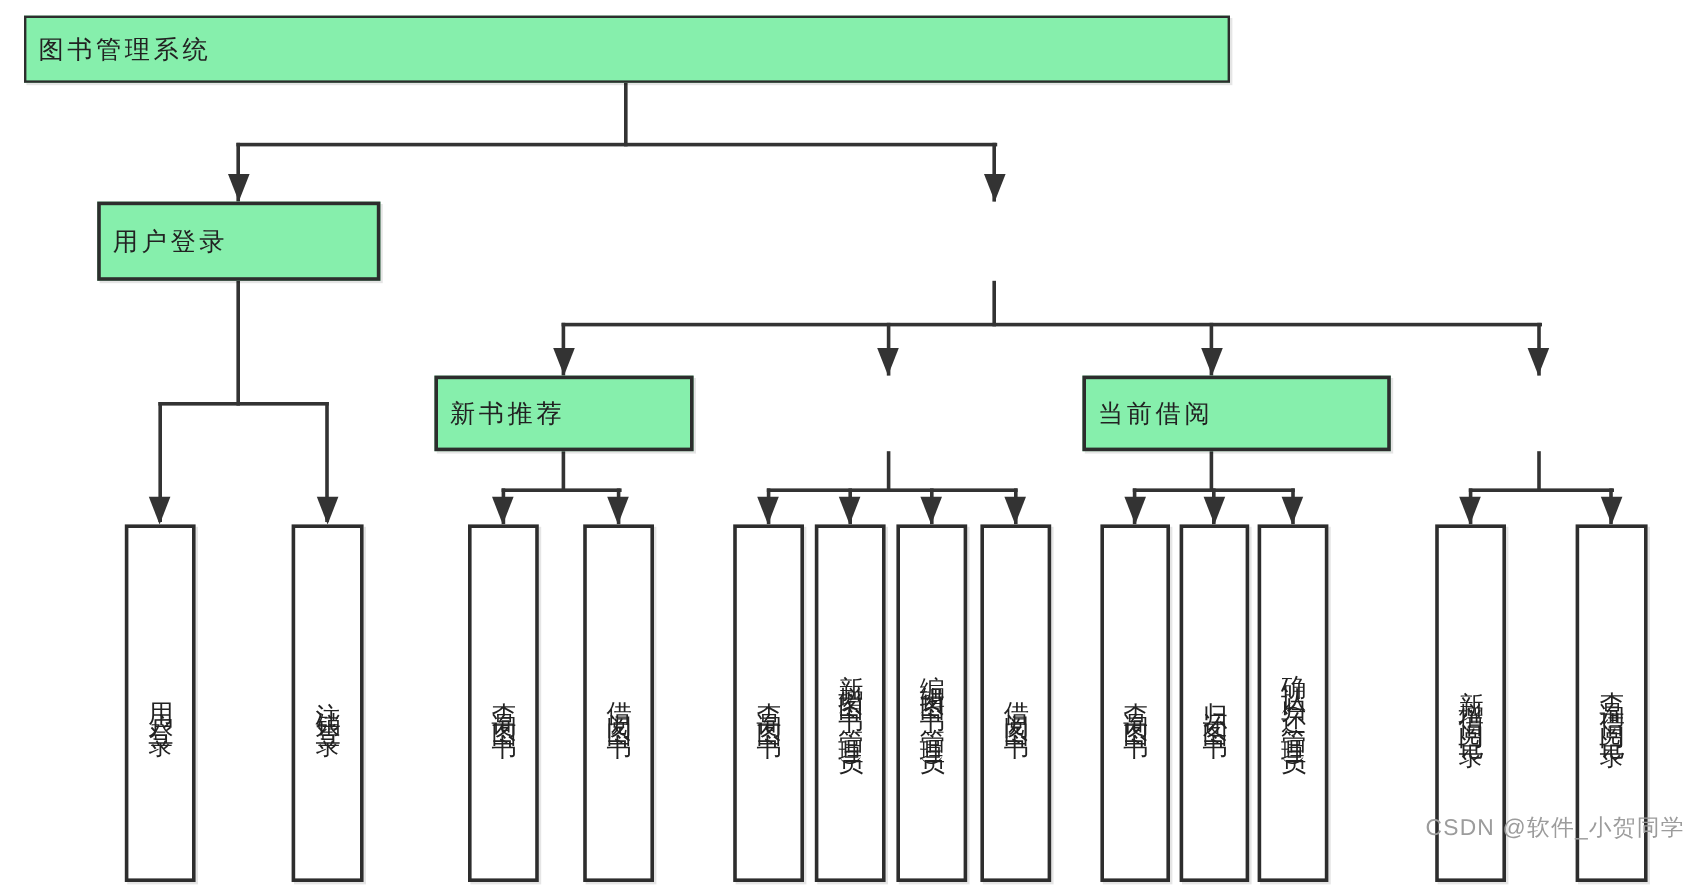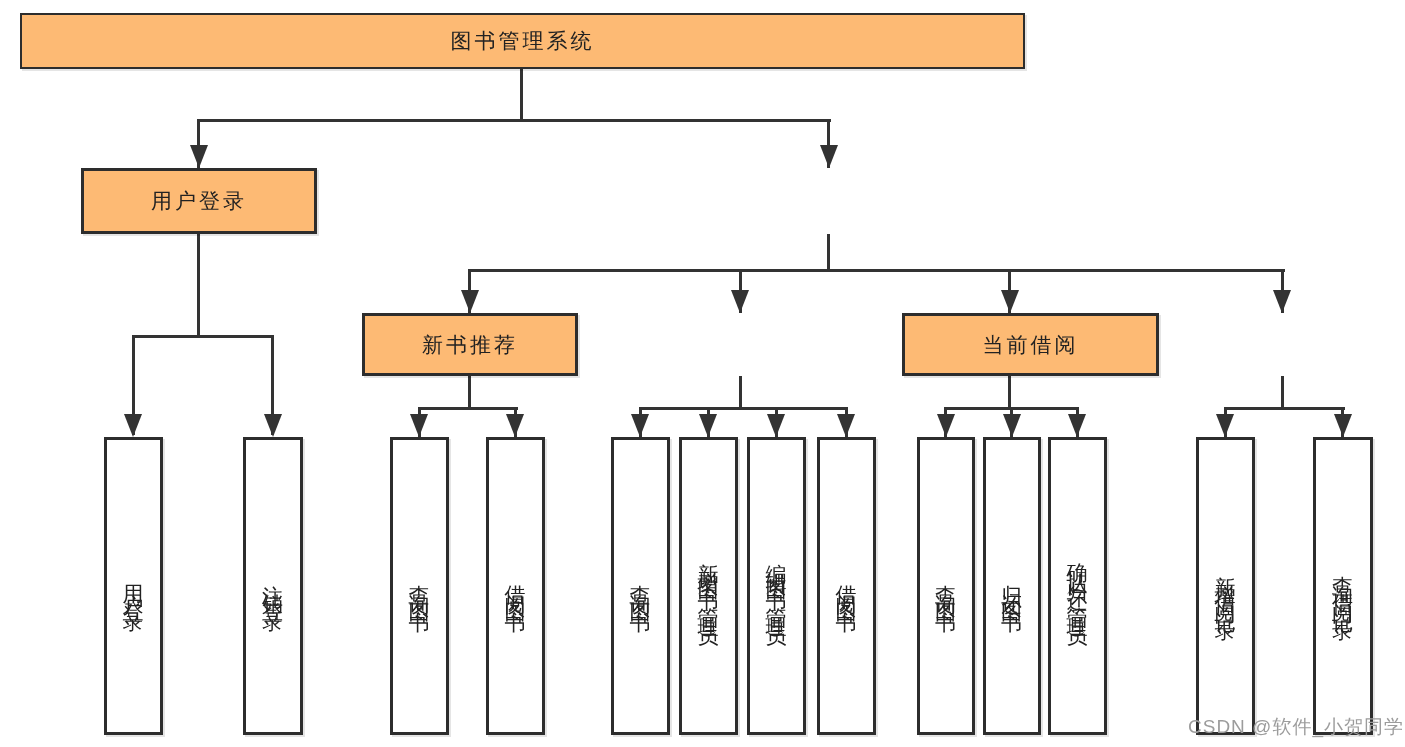--- a/index.html
+++ b/index.html
@@ -7,39 +7,39 @@
     --line:#333333;
     --box-border:#2d2d2d;
     --text:#222222;
     --watermark:#9c9c9c;
   }
   html,body{margin:0;padding:0;background:var(--background);}
   body{font-family:"Liberation Sans","DejaVu Sans",sans-serif;}
   .canvas{position:relative;width:1405px;height:747px;background:var(--background);overflow:hidden;}
 
   
-  .box{position:absolute;box-sizing:border-box;background:#fdba74;border:3px solid var(--box-border);
-       display:flex;align-items:center;justify-content:center;z-index:2;
-       box-shadow:2px 2px 0 rgba(0,0,0,0.10);}
+  .box{position:absolute;box-sizing:border-box;background:#86efac;border:3px solid var(--box-border);
+       display:flex;align-items:center;justify-content:flex-start;z-index:2;
+       box-shadow:2px 2px 0 rgba(0,0,0,0.10);padding-left:10px;}
   .box span{font-size:21px;letter-spacing:3px;color:var(--text);white-space:nowrap;}
   .root{border-width:2px;}
 
   
   .leaf{position:absolute;box-sizing:border-box;background:#ffffff;border:3px solid var(--box-border);
         top:437px;height:298px;z-index:2;display:flex;align-items:center;justify-content:center;
         writing-mode:vertical-rl;text-orientation:mixed;box-shadow:2px 2px 0 rgba(0,0,0,0.10);}
   .leaf span{font-size:21px;letter-spacing:9px;color:var(--text);line-height:1;}
 
   
   .v{position:absolute;width:3px;background:var(--line);z-index:1;}
   .h{position:absolute;height:3px;background:var(--line);z-index:1;}
   .ah{position:absolute;width:0;height:0;border-left:9px solid transparent;
       border-right:9px solid transparent;border-top:23px solid var(--line);z-index:1;}
 
-  .watermark{position:absolute;left:1188px;top:714px;font-size:19px;letter-spacing:1px;
+  .watermark{position:absolute;left:1188px;top:677px;font-size:19px;letter-spacing:1px;
              color:var(--watermark);z-index:5;white-space:nowrap;text-align:right;}
 </style>
 </head>
 <body>
 
 <div class="canvas">
 
   <div class="box root" style="left:20px;top:13px;width:1005px;height:56px">
     <span>图书管理系统</span>
   </div>

